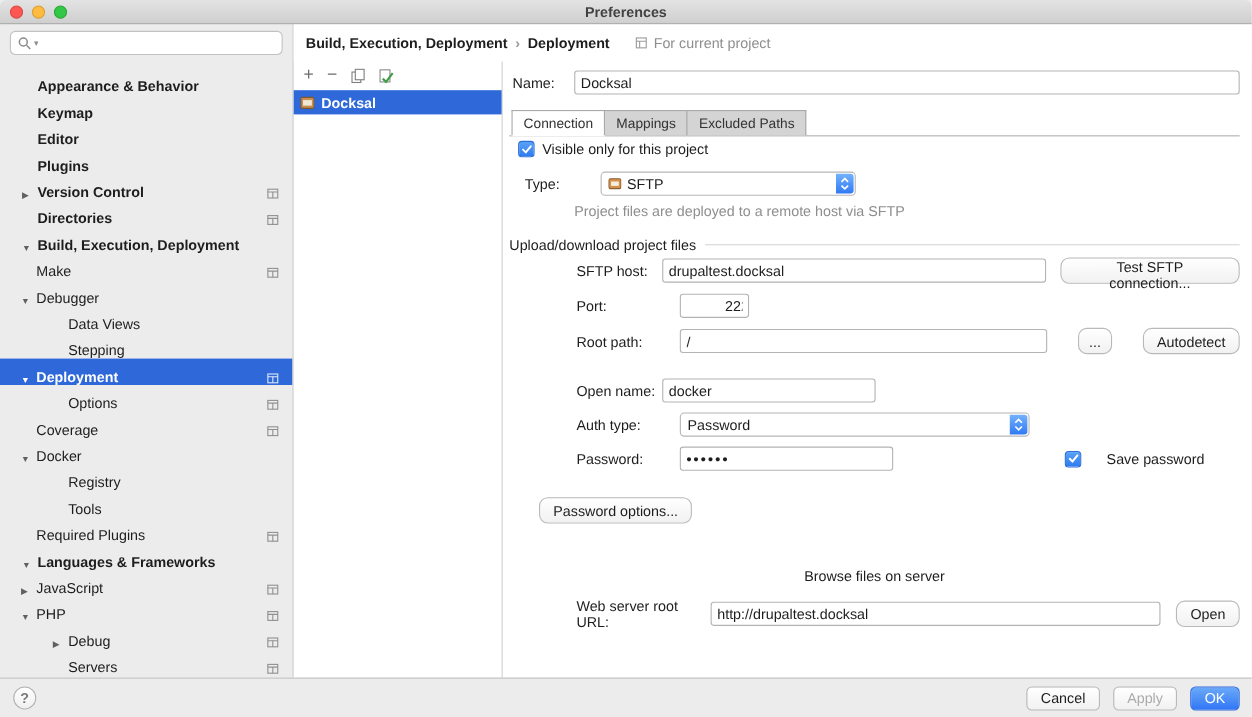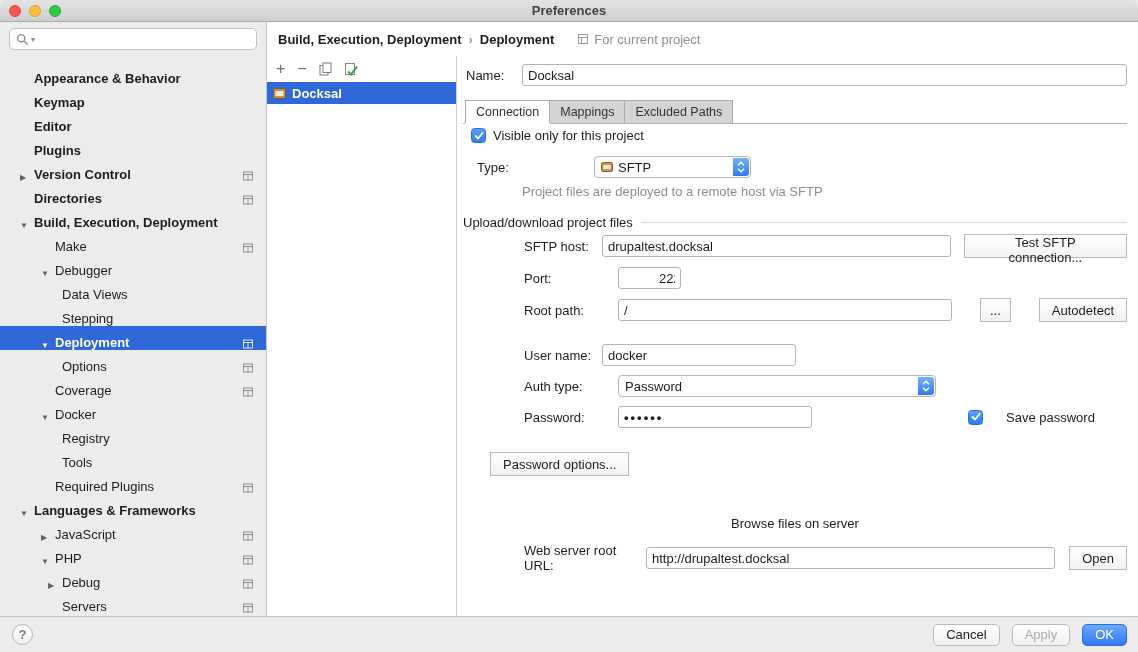--- a/index.html
+++ b/index.html
@@ -20,21 +20,21 @@
   .main { flex:1; display:flex; min-height:0; }
 
   
   .sidebar { flex:0 0 267px; background:#ececec; border-right:1px solid #c6c6c6; display:flex; flex-direction:column; overflow:hidden; }
   .searchbox { margin:6px 9px 12px 9px; height:22px; background:#fff; border:1px solid #c2c2c2; border-radius:5px; display:flex; align-items:center; padding:0 6px; gap:2px; }
   .searchbox input { flex:1; border:none; outline:none; font:13px "Liberation Sans","DejaVu Sans",sans-serif; background:transparent; }
   .search-caret { font-size:8px; color:#8b8b8b; }
   .tree { flex:1; overflow:hidden; }
   .tree-row { display:flex; align-items:flex-end; height:24px; cursor:default; }
   .tree-row.lvl0 { padding-left:20px; }
-  .tree-row.lvl1 { padding-left:41px; }
+  .tree-row.lvl1 { padding-left:19px; }
   .tree-row.lvl2 { padding-left:48px; }
   .tree-row.bold .tree-label { font-weight:bold; }
   .tree-arrow { width:14px; flex:0 0 14px; font-size:8px; color:#606060; }
   .tree-label { white-space:nowrap; }
   .project-icon { margin-left:auto; margin-right:12px; color:#909090; display:flex; align-items:center; }
   .tree-row.selected { background:#2e68d9; color:#fff; }
   .tree-row.selected .tree-label { font-weight:bold; }
   .tree-row.selected .tree-arrow { color:#fff; }
   .tree-row.selected .project-icon { color:#dfe8fb; }
 
@@ -79,21 +79,21 @@
   
   .dropdown { position:relative; height:22px; border:1px solid #b6b6b6; border-radius:4px; background:#fff; display:flex; align-items:center; padding:0 22px 0 6px; gap:5px; }
   .dd-stepper { position:absolute; right:1px; top:1px; bottom:1px; width:16px; border-radius:0 3px 3px 0; background:linear-gradient(#73b2fc,#3079f3); display:flex; align-items:center; justify-content:center; }
 
   .help-text { color:#8e8e8e; margin-left:51px; margin-top:6px; }
 
   .section { display:flex; align-items:center; margin-top:16px; }
   .section .sline { flex:1; height:1px; background:#d6d6d6; margin-left:8px; }
 
   
-  .btn { font:13px "Liberation Sans","DejaVu Sans",sans-serif; height:24px; padding:0 12px; border:1px solid #b9b9b9; border-radius:0; background:linear-gradient(#ffffff,#f1f1f1); color:#1d1d1d; cursor:default; }
+  .btn { font:13px "Liberation Sans","DejaVu Sans",sans-serif; height:24px; padding:0 12px; border:1px solid #b9b9b9; border-radius:8px; background:linear-gradient(#ffffff,#f1f1f1); color:#1d1d1d; cursor:default; }
   .btn.small { padding:0 9px; }
 
   
   .footer { flex:0 0 36px; background:#ececec; border-top:1px solid #c4c4c4; display:flex; align-items:center; padding:0 11px 0 12px; }
   .help-circle { width:21px; height:21px; border-radius:50%; border:1px solid #b3b3b3; background:linear-gradient(#fff,#f0f0f0); color:#7a7a7a; font-weight:bold; display:flex; align-items:center; justify-content:center; }
   .fspacer { flex:1; }
   .footer .btn { height:22px; border-radius:5px; }
   .footer .btn + .btn { margin-left:12px; }
   .btn.disabled { color:#ababab; }
   .btn.primary { background:linear-gradient(#6aa9f8,#3177f6); border-color:#2d6bdf; color:#fff; }
@@ -371,21 +371,21 @@
               <span class="checkbox">
                 <svg width="10" height="10" viewBox="0 0 10 10">
                     <path d="M1.5 5 L4 7.5 L8.5 2" stroke="#fff" stroke-width="1.8" fill="none" stroke-linecap="round"></path>
                   </svg>
               </span>
               <span class="cb-label">Visible only for this project</span>
             </div>
 
             <div class="frow mt13" style="margin-left:6px;gap:24px;">
               <label class="flabel w45">Type:</label>
-              <div class="dropdown" style="width:157px;margin-left:48px;">
+              <div class="dropdown" style="width:232px;">
                 <span style="display:flex;align-items:center;">
                   <svg width="12" height="12" viewBox="0 0 12 12">
                       <rect x="0.5" y="1.5" width="11" height="9" rx="1.5" fill="#d7904a" stroke="#8a6138"></rect>
                       <rect x="2.5" y="4" width="7" height="4" fill="#f6efdf"></rect>
                     </svg>
                 </span>
                 <span>SFTP</span>
                 <span class="dd-stepper">
                   <svg width="8" height="12" viewBox="0 0 8 12" fill="none" stroke="#fff" stroke-width="1.5">
                       <path d="M1 4.3 L4 1.3 L7 4.3"></path>
@@ -414,21 +414,21 @@
             </div>
 
             <div class="frow indent mt9">
               <label class="flabel w78">Root path:</label>
               <input class="tfield" style="width: 392px;" value="/">
               <button class="btn small" style="margin-left:12px;">...</button>
               <button class="btn" style="margin-left:12px;">Autodetect</button>
             </div>
 
             <div class="frow indent mt22">
-              <label class="flabel w78">User name:</label>
+              <label class="flabel w78">Open name:</label>
               <input class="tfield" style="width: 194px;" value="docker">
             </div>
 
             <div class="frow indent mt9">
               <label class="flabel w78">Auth type:</label>
               <div class="dropdown" style="width:318px;">
                 <span>Password</span>
                 <span class="dd-stepper">
                   <svg width="8" height="12" viewBox="0 0 8 12" fill="none" stroke="#fff" stroke-width="1.5">
                       <path d="M1 4.3 L4 1.3 L7 4.3"></path>

